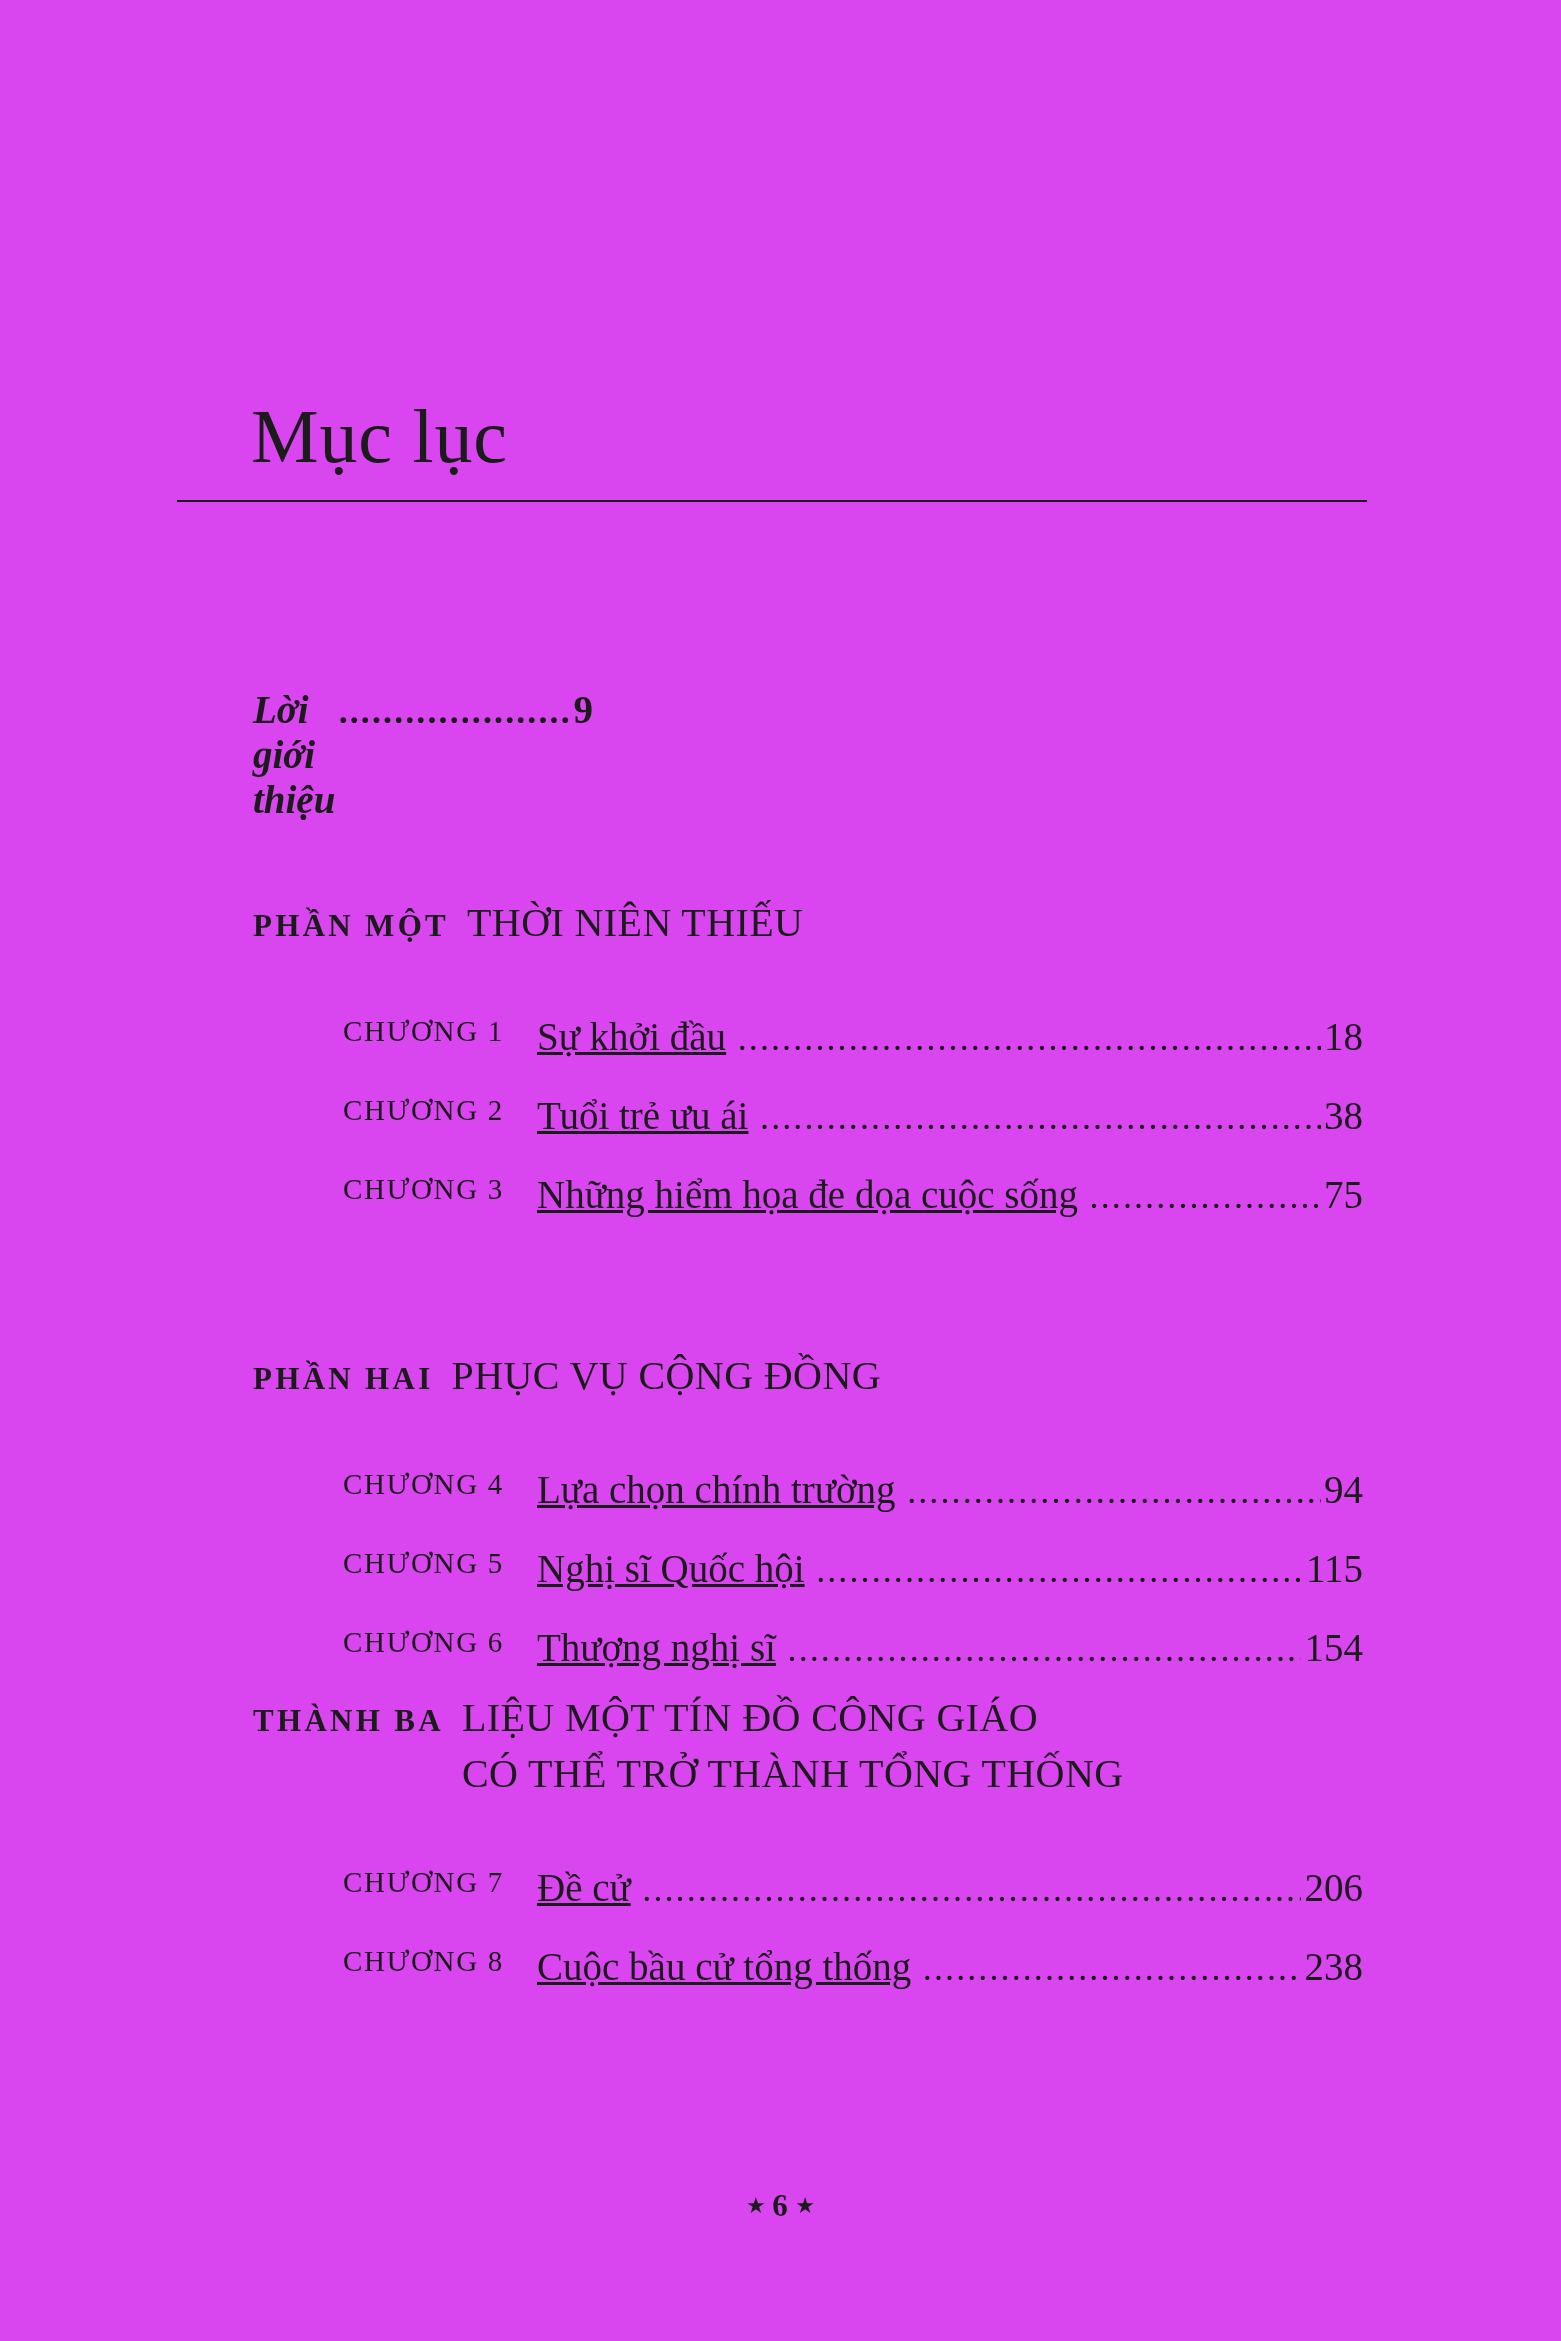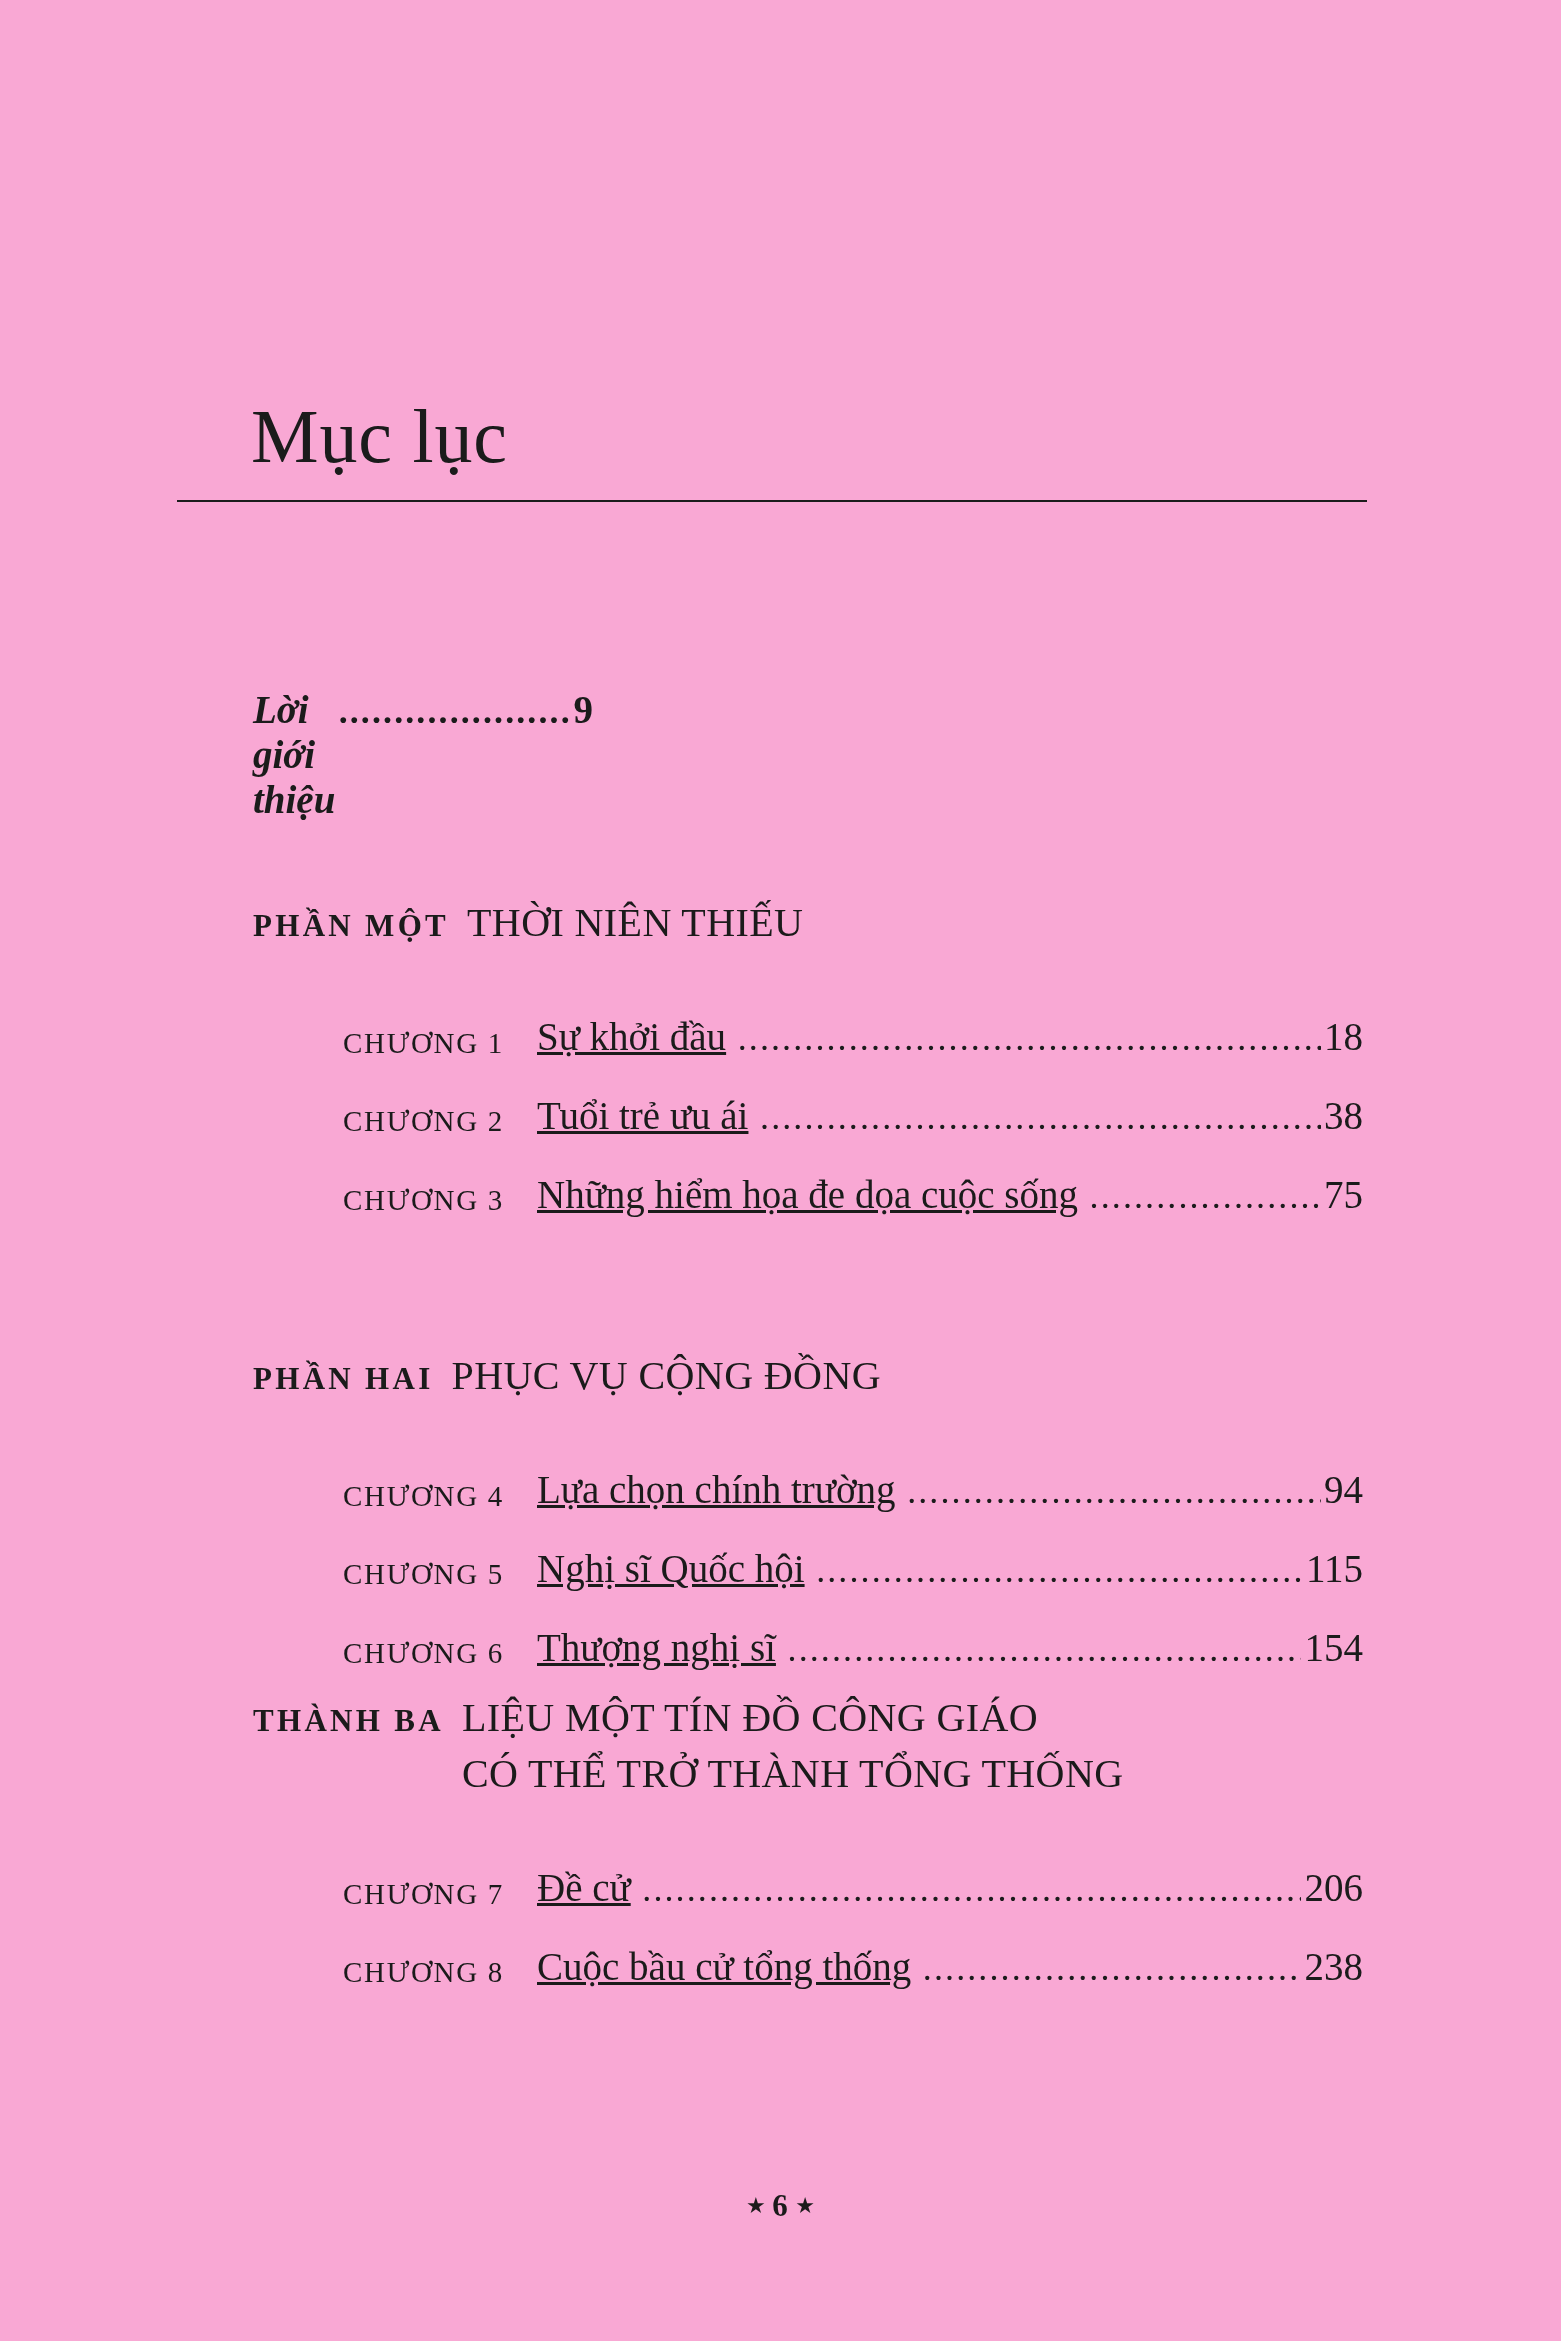--- a/index.html
+++ b/index.html
@@ -1,21 +1,21 @@
 <!DOCTYPE html>
 <html style="font-size:13.2px"><head>
 <meta charset="utf-8">
 <style>
   html, body { margin: 0; padding: 0; background: #e8e8e8; }
   .page {
     position: relative;
     width: 1561px;
     height: 2342px;
     margin: 0 auto;
-    background: #f9a8d4;
+    background: #d946ef;
     color: #1b1b1b;
     font-family: "Liberation Serif", "DejaVu Serif", serif;
     overflow: hidden;
   }
 
   
   .header {
     position: absolute;
     left: 177px;
     top: 393px;
@@ -71,21 +71,21 @@
   .part-title {
     font-size: 40px;
     line-height: 1.4;
     letter-spacing: 0.4px;
     white-space: pre-line;
   }
 
   .chapters { margin: 64px 0 0 90px; width: 1020px; }
   .chapter-row {
     display: flex;
-    align-items: flex-end;
+    align-items: flex-start;
     font-size: 39px;
     line-height: 1.15;
     margin-bottom: 34px;
   }
   .chapter-label {
     flex: 0 0 194px;
     font-size: 29px;
     letter-spacing: 1.7px;
     white-space: nowrap;
   }

